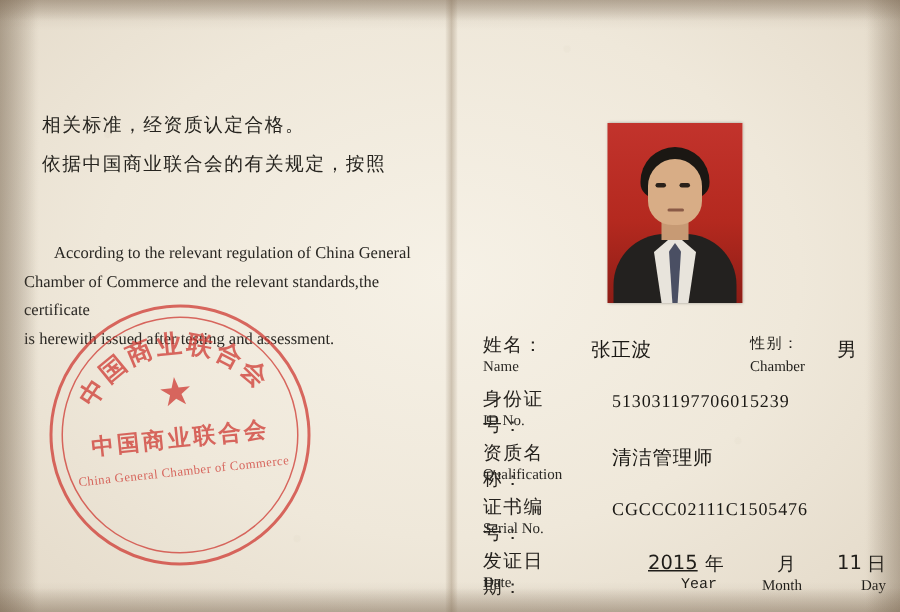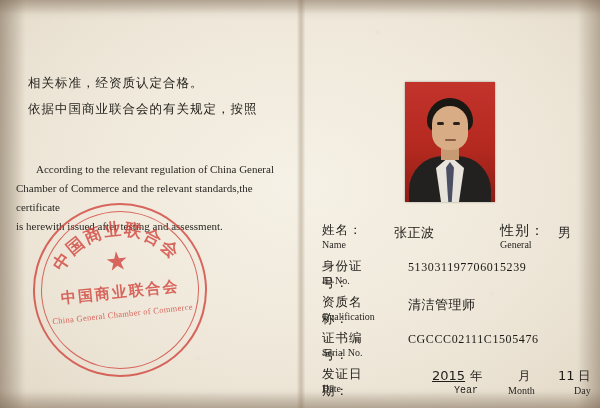--- a/index.html
+++ b/index.html
@@ -151,21 +151,21 @@
     position:absolute;left:0;top:17px;width:86px;
     font-family:"Liberation Serif", serif;font-size:10px;color:#2a2824;
   }
   .val{
     position:absolute;left:72px;top:2px;
     font-family:"DejaVu Sans", sans-serif;font-size:13px;color:#1a1814;letter-spacing:.5px;
   }
   .val.mono{font-family:"Liberation Serif", serif;font-size:12px;letter-spacing:.6px;}
   .lab2{
     position:absolute;left:178px;top:0;
-    font-family:"DejaVu Sans", sans-serif;font-size:14px;letter-spacing:1px;
+    font-family:"DejaVu Sans", sans-serif;font-size:10px;letter-spacing:1px;
   }
   .lab2-en{
     position:absolute;left:178px;top:17px;
     font-family:"Liberation Serif", serif;font-size:10px;
   }
   .val2{
     position:absolute;left:236px;top:2px;
     font-family:"DejaVu Sans", sans-serif;font-size:13px;
   }
 
@@ -238,21 +238,21 @@
       <div class="ph-mouth"></div>
     </div>
 
     <div class="fields">
 
       <div class="frow">
         <span class="lab">姓名：</span>
         <span class="lab-en">Name</span>
         <span class="val">张正波</span>
         <span class="lab2">性别：</span>
-        <span class="lab2-en">General</span>
+        <span class="lab2-en">Chamber</span>
         <span class="val2">男</span>
       </div>
 
       <div class="frow">
         <span class="lab">身份证号：</span>
         <span class="lab-en">ID No.</span>
         <span class="val mono" style="left:86px">513031197706015239</span>
       </div>
 
       <div class="frow">

